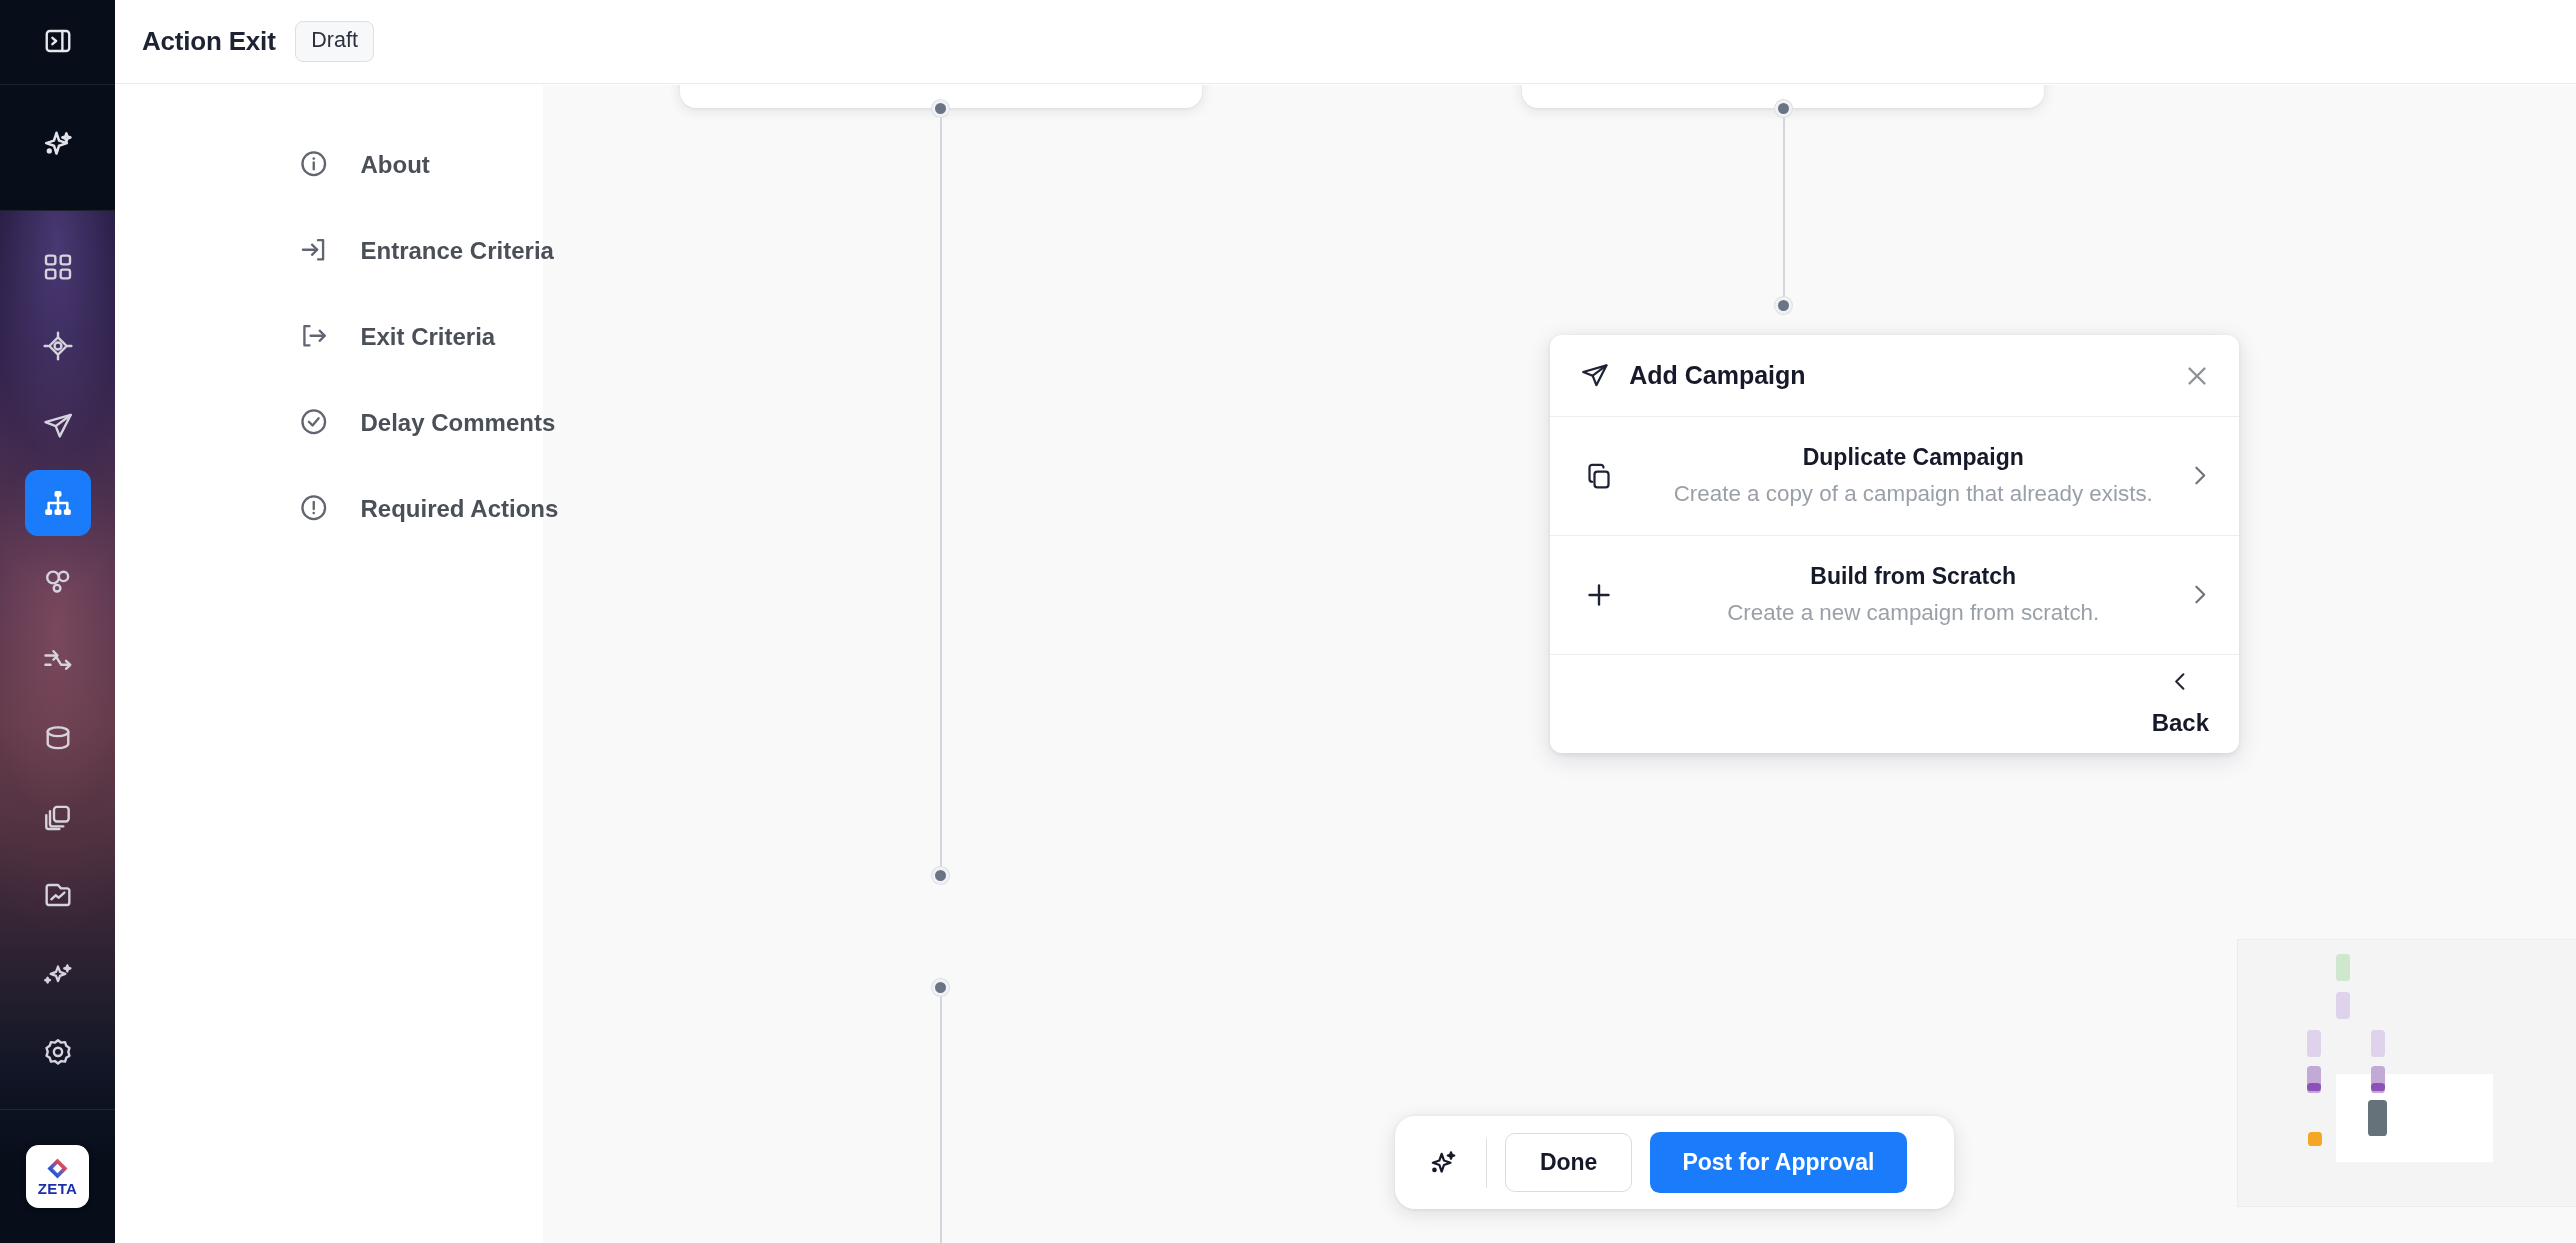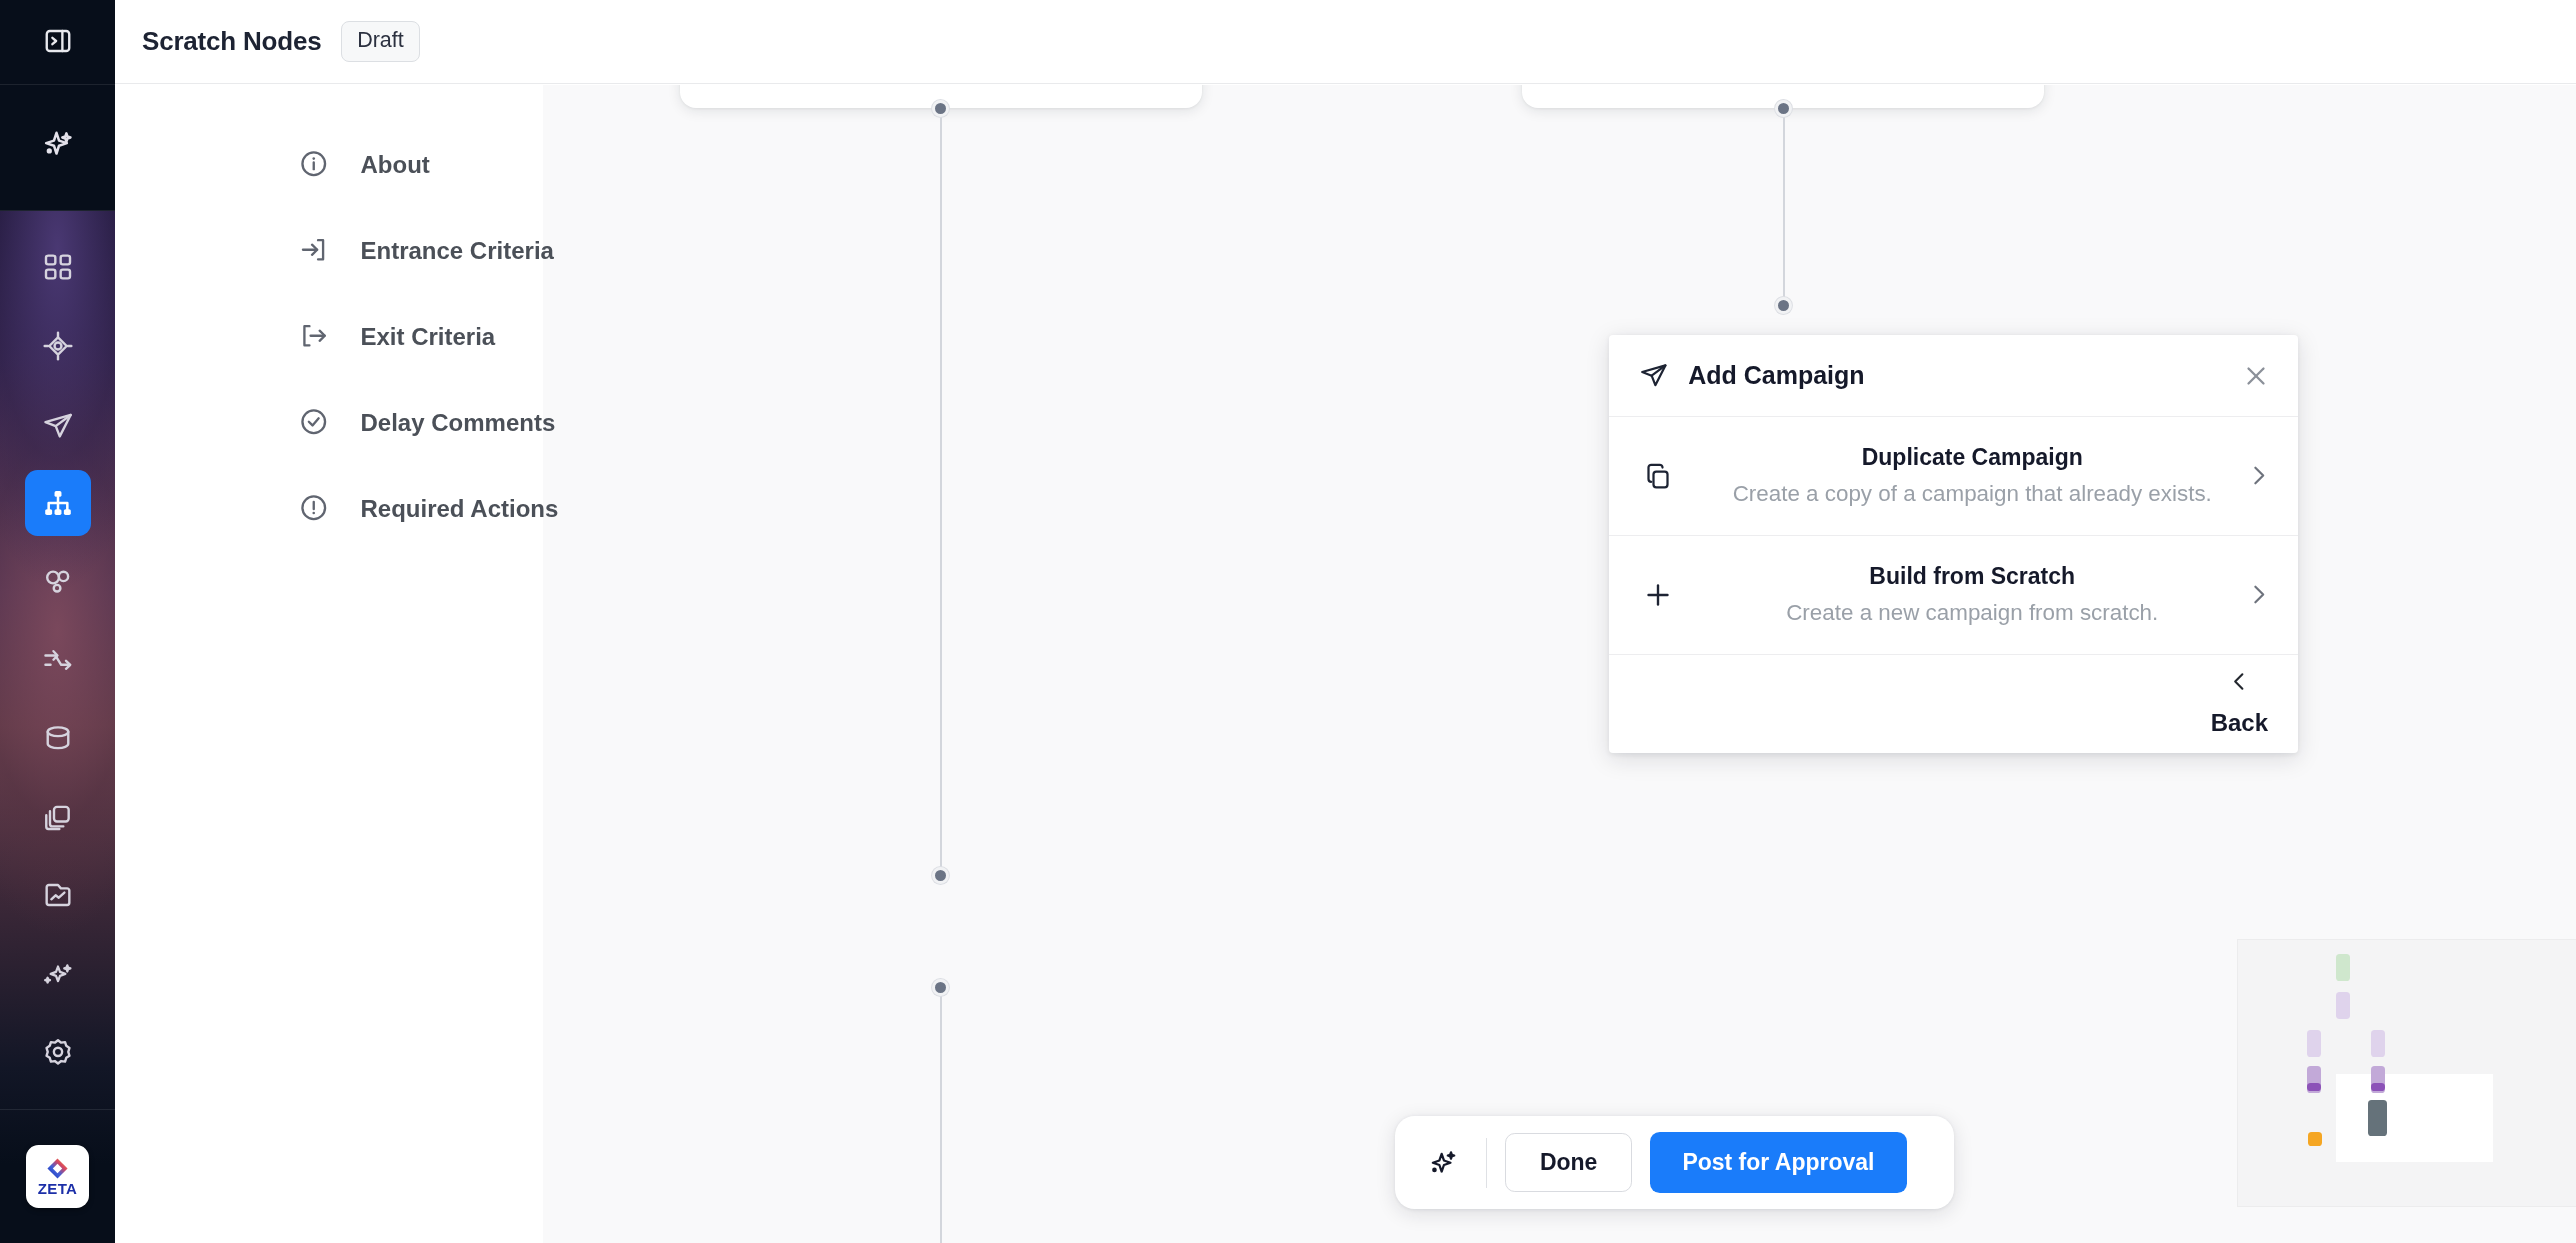--- a/index.html
+++ b/index.html
@@ -97,22 +97,22 @@
   .delay-icon {
     width: 52px; height: 52px; border-radius: 10.7px; background: #f9a33f;
     display: flex; align-items: center; justify-content: center; flex: 0 0 52px;
   }
   .delay-icon svg { width: 30px; height: 30px; color: #ffffff; }
   .delay-label { font-size: 24px; font-weight: 700; color: #1d2333; margin-left: 24px; flex: 1; }
   .dots-btn { font-size: 30px; color: #6e737d; letter-spacing: 1.8px; line-height: 0.4; cursor: pointer; padding-bottom: 10.7px; }
 
   
   .panel {
-    position: absolute; left: 1494px; top: 335px; width: 689px;
-    background: #ffffff; border-radius: 4px;
+    position: absolute; left: 1435px; top: 335px; width: 689px;
+    background: #ffffff; border-radius: 12px;
     box-shadow: 0 5.4px 23px rgba(21,26,38,0.13), 0 1.8px 5.4px rgba(21,26,38,0.07);
     z-index: 20;
   }
   .panel-head {
     height: 82px; display: flex; align-items: center; padding: 0 27px 0 30px;
     border-bottom: 0.9px solid #ededef;
   }
   .panel-head svg.send { width: 29.5px; height: 29.5px; color: #1d2333; flex: 0 0 29.5px; }
   .panel-title { font-size: 25px; font-weight: 700; color: #15192a; margin-left: 19.7px; flex: 1; }
   .close-x { width: 30px; height: 30px; color: #8b9099; cursor: pointer; }
@@ -320,21 +320,21 @@
           <path d="M16 9.5 L22.5 16 L16 22.5 L9.5 16 Z" fill="#ffffff"></path>
         </svg>
         <span class="zeta-word">ZETA</span>
       </div>
     </div>
   </nav>
 
   <div class="right">
 
     <header class="topbar">
-      <span class="page-title">Scratch Nodes</span>
+      <span class="page-title">Action Exit</span>
       <span class="status-chip">Draft</span>
     </header>
 
     <aside class="subnav">
 
       <div class="nav-item">
         <span>
           <svg viewBox="0 0 24 24" fill="none" stroke="currentColor" stroke-width="1.9" stroke-linecap="round" stroke-linejoin="round">
             <circle cx="12" cy="12" r="9.2"></circle>
               <line x1="12" y1="11" x2="12" y2="16.4"></line>

